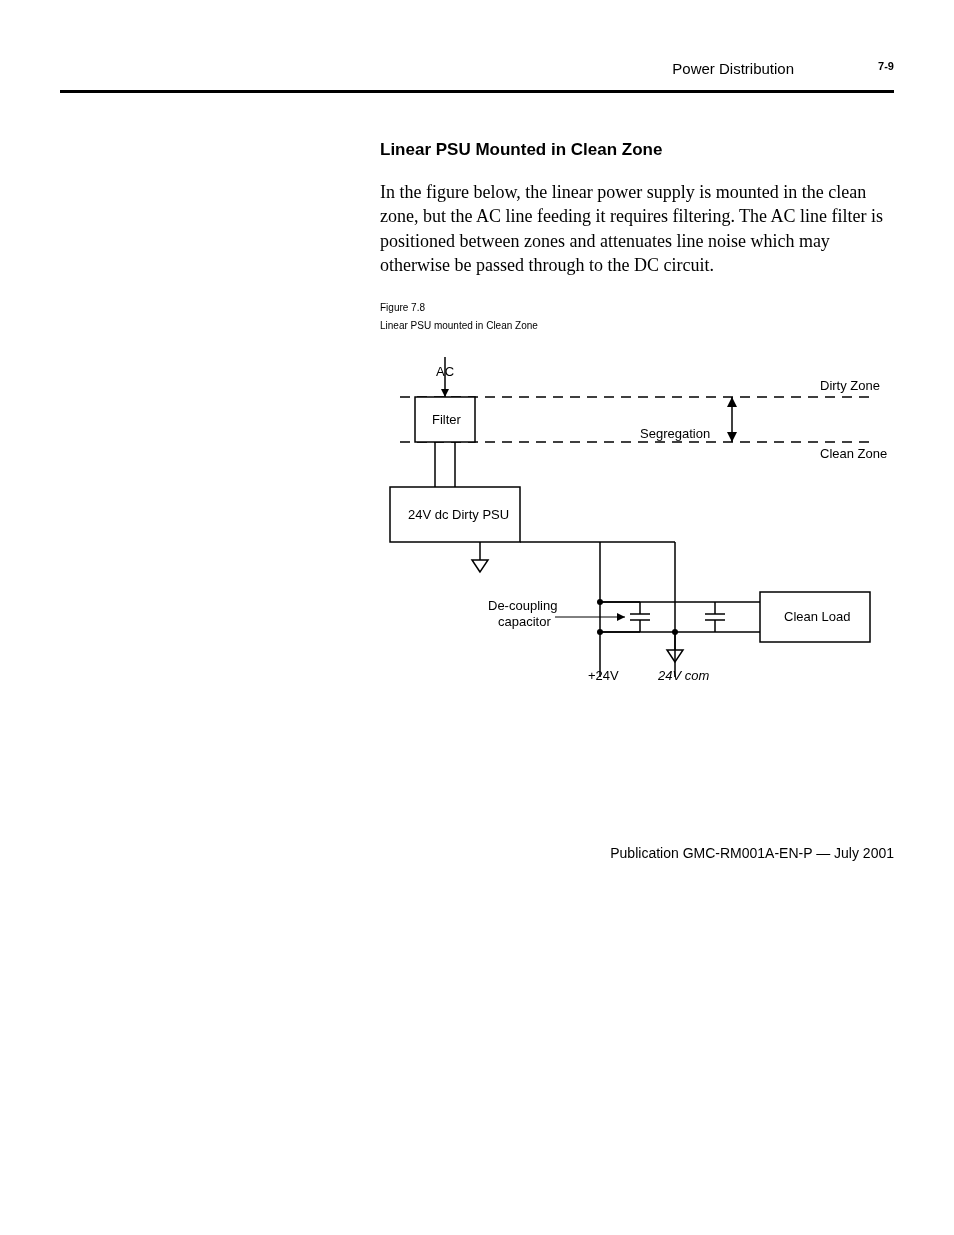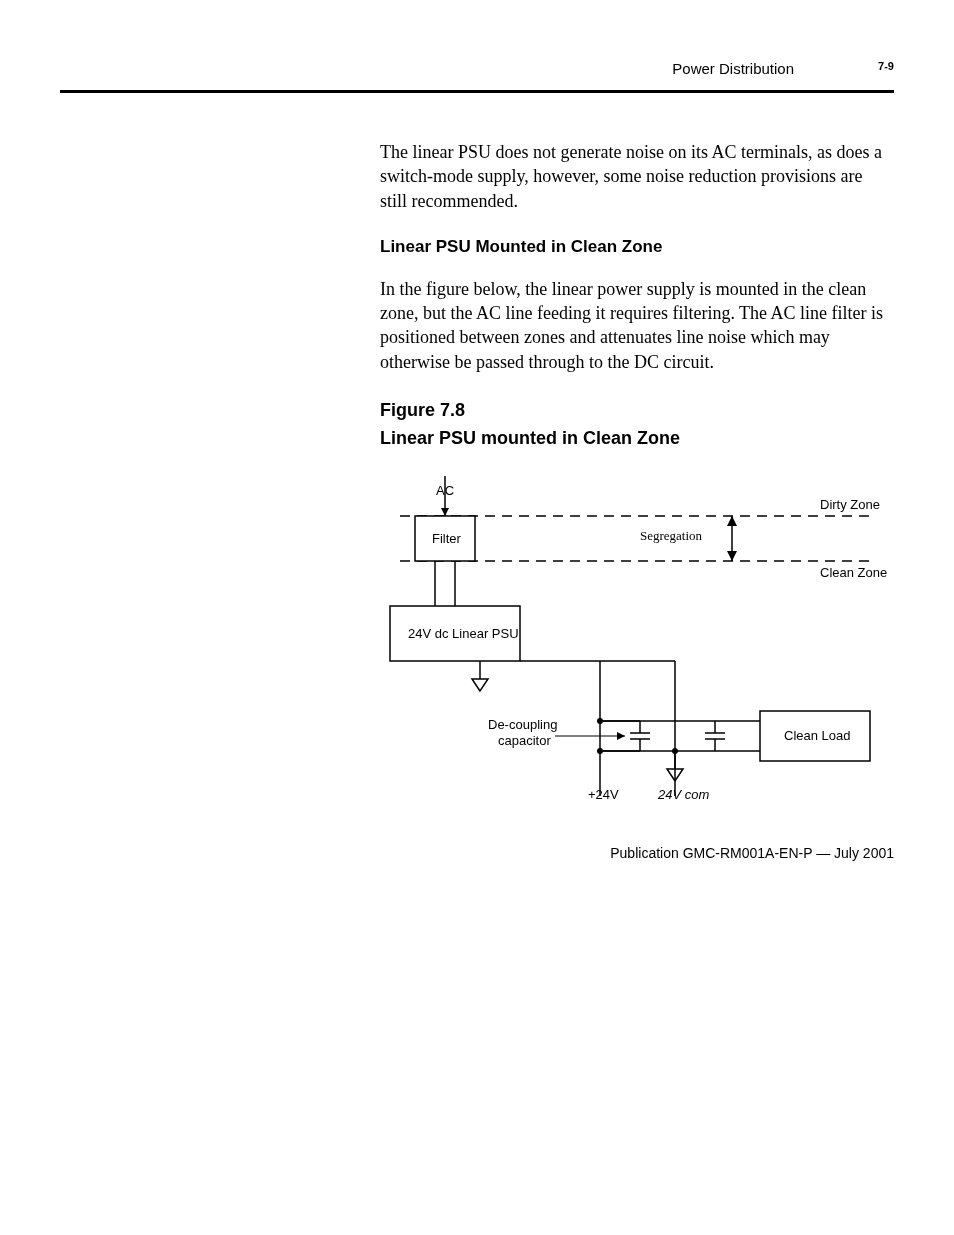--- a/index.html
+++ b/index.html
@@ -61,22 +61,22 @@
     margin: 0 0 24px 0;
   }
   h2.sub {
     font-family: Arial, Helvetica, sans-serif;
     font-weight: 700;
     font-size: 17px;
     margin: 0 0 20px 0;
   }
   .fig-label {
     font-family: Arial, Helvetica, sans-serif;
-    font-weight: 700;
-    font-size: 18px;
+    font-weight: 400;
+    font-size: 10px;
     line-height: 1.35;
     margin: 0 0 4px 0;
   }
   .diagram {
     position: relative;
     width: 514px;
     height: 360px;
     font-family: Arial, Helvetica, sans-serif;
     font-size: 13px;
   }
@@ -98,21 +98,20 @@
 
 <div class="page">
 
   <div class="header">
     <span class="hdr-title">Power Distribution</span>
     <span class="hdr-page">7-9</span>
   </div>
   <div class="rule"></div>
 
   <div class="content">
-    <p class="body">The linear PSU does not generate noise on its AC terminals, as does a switch-mode supply, however, some noise reduction provisions are still recommended.</p>
 
     <h2 class="sub">Linear PSU Mounted in Clean Zone</h2>
     <p class="body">In the figure below, the linear power supply is mounted in the clean zone, but the AC line feeding it requires filtering. The AC line filter is positioned between zones and attenuates line noise which may otherwise be passed through to the DC circuit.</p>
 
     <div class="fig-label">Figure 7.8</div>
     <div class="fig-label" style="margin-bottom:10px;">Linear PSU mounted in Clean Zone</div>
 
     <div class="diagram">
       <svg width="514" height="360" viewBox="0 0 514 360">
 
@@ -164,24 +163,24 @@
         <line x1="295" y1="290" x2="295" y2="308" stroke="#000" stroke-width="1.5"></line>
         <polygon points="295,320 287,308 303,308" fill="none" stroke="#000" stroke-width="1.5"></polygon>
         <circle cx="295" cy="290" r="3" fill="#000"></circle>
 
         <rect x="380" y="250" width="110" height="50" fill="#fff" stroke="#000" stroke-width="1.5"></rect>
       </svg>
 
       
       <span class="lbl" style="left:56px; top:-2px;margin-top:24px;">AC</span>
       <span class="lbl" style="left:52px; top:70px;">Filter</span>
-      <span class="lbl" style="left:260px; top:67px;font-family:Liberation Serif, serif;">Segregation</span>
+      <span class="lbl" style="left:260px; top:84px;">Segregation</span>
       <span class="lbl" style="left:440px; top:36px;">Dirty Zone</span>
       <span class="lbl" style="left:440px; top:104px;">Clean Zone</span>
-      <span class="lbl" style="left:28px; top:165px;">24V dc Linear PSU</span>
+      <span class="lbl" style="left:28px; top:165px;">24V dc Dirty PSU</span>
       <span class="lbl" style="left:108px; top:256px; text-align:center;">De-coupling</span>
       <span class="lbl" style="left:118px; top:272px; text-align:right;">capacitor</span>
       <span class="lbl" style="left:208px; top:326px;">+24V</span>
       <span class="lbl" style="left:278px; top:326px;font-style:italic;">24V com</span>
       <span class="lbl" style="left:404px; top:267px;">Clean Load</span>
     </div>
   </div>
 
   <div class="footer">Publication GMC-RM001A-EN-P — July 2001</div>
 </div>

